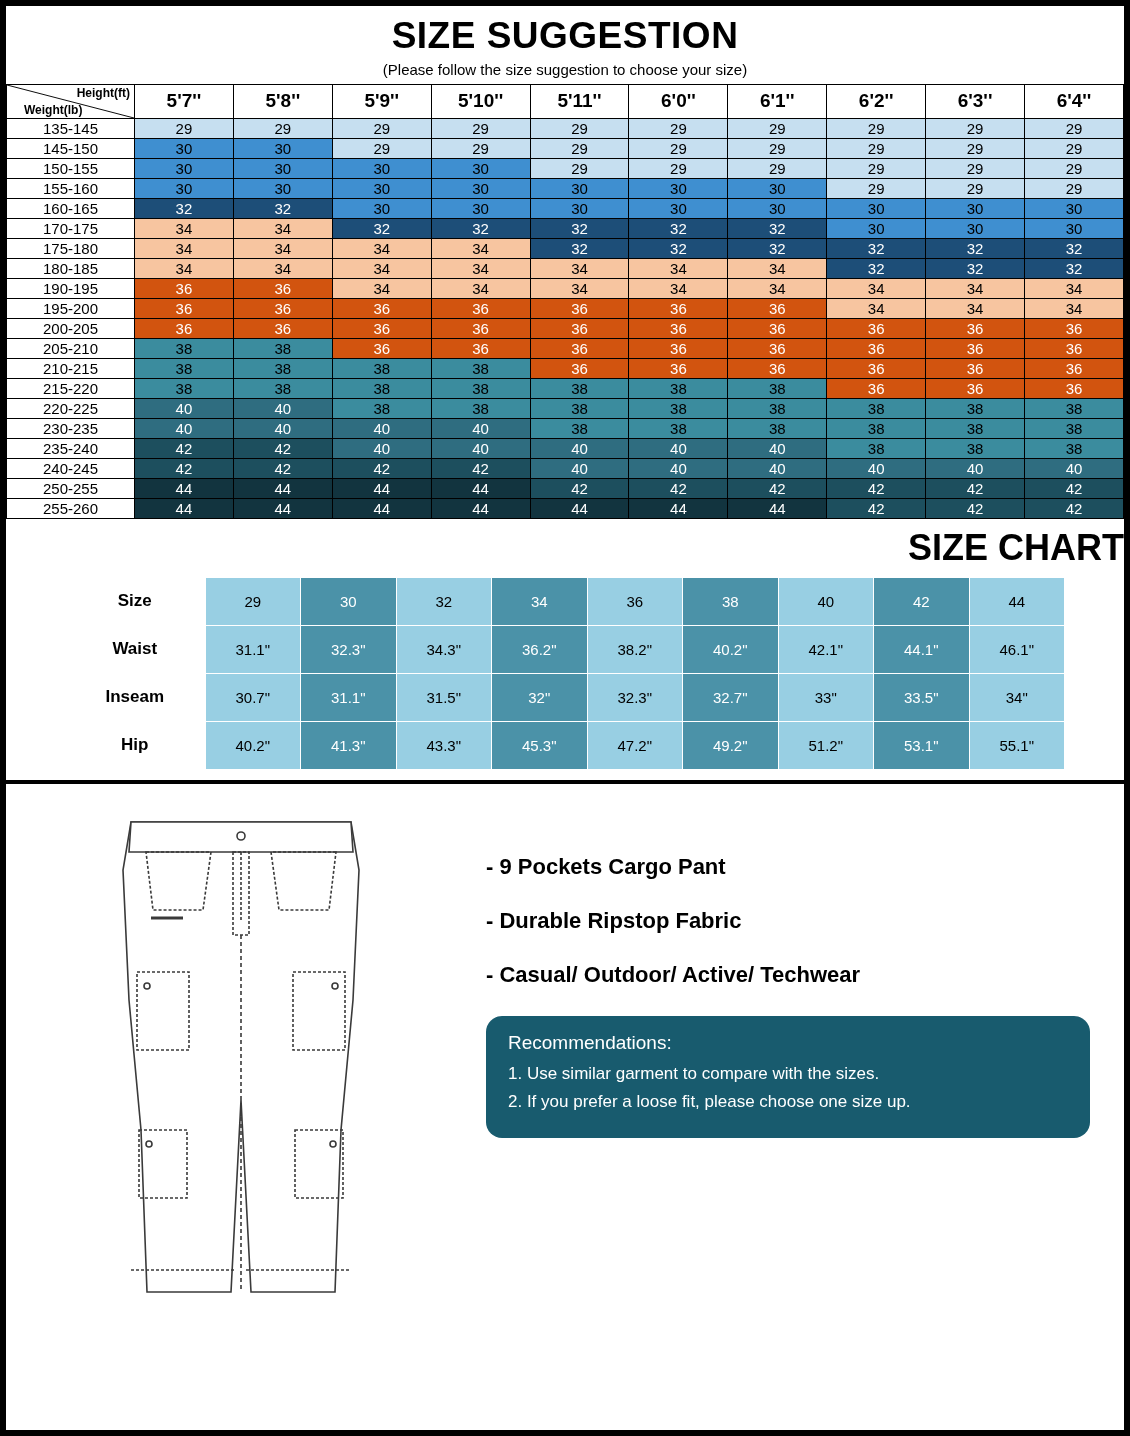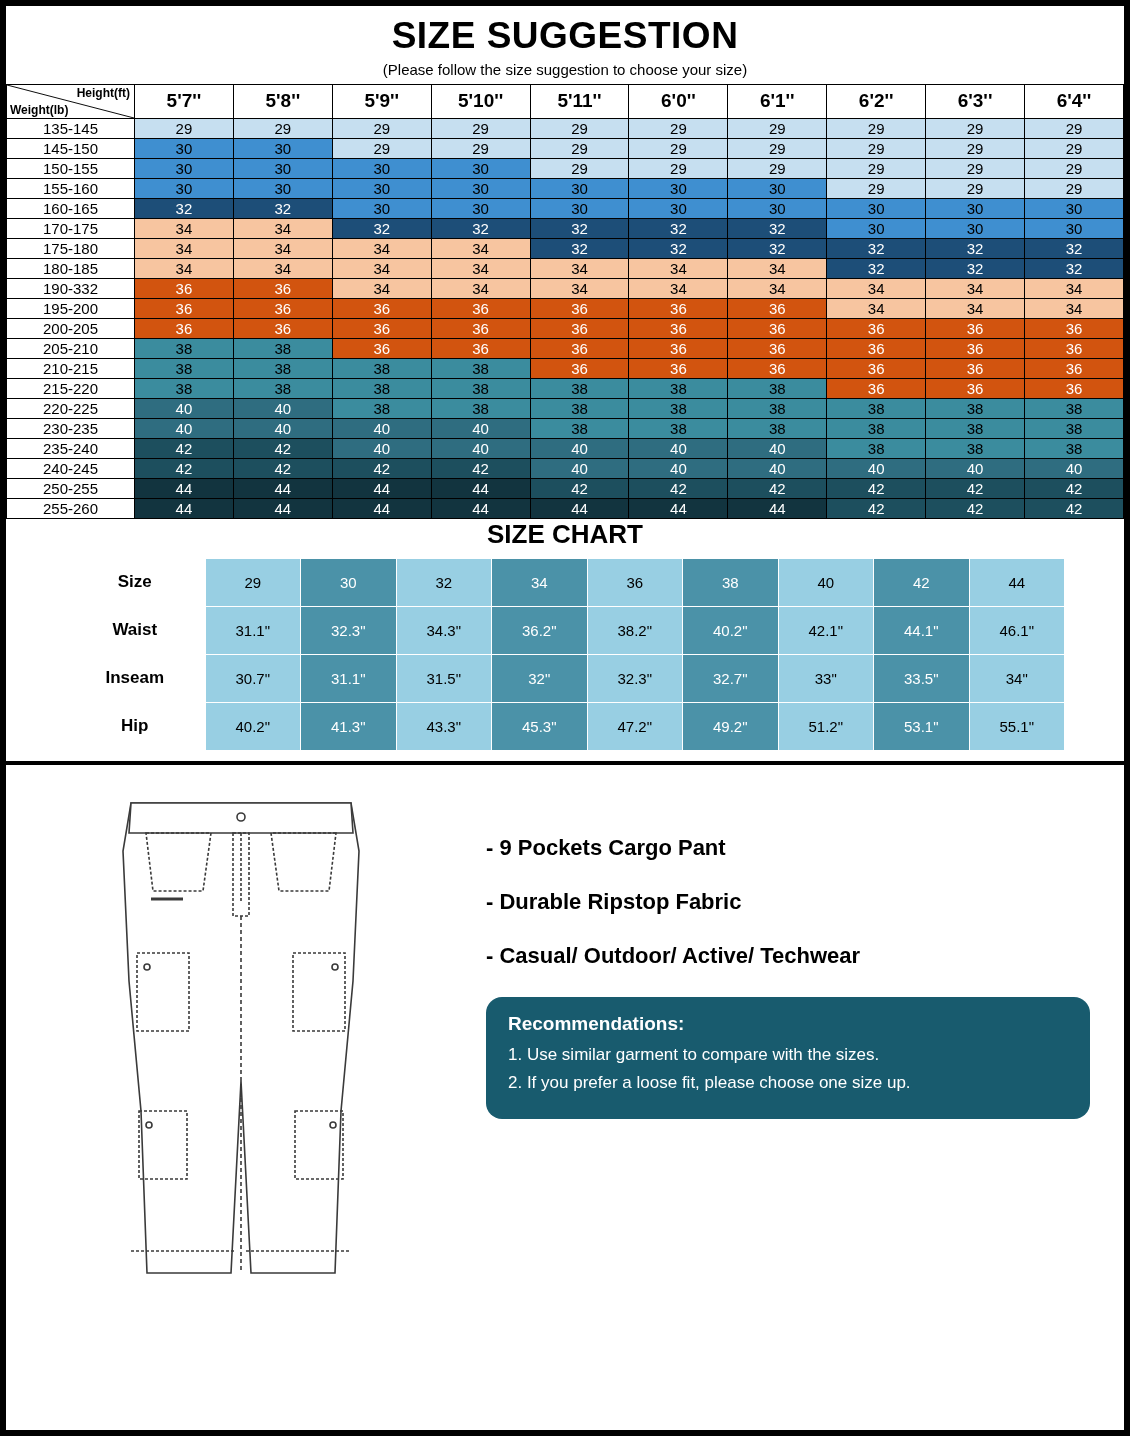--- a/index.html
+++ b/index.html
@@ -66,33 +66,34 @@
   th.corner .hlab {
     position: absolute;
     top: 1px;
     right: 4px;
     font-size: 12px;
     font-weight: bold;
   }
   th.corner .wlab {
     position: absolute;
     bottom: 1px;
-    left: 3px;
+    left: 17px;
     font-size: 12px;
     font-weight: bold;
   }
   th.corner .diag {
     position: absolute;
     left: 0; top: 0; width: 100%; height: 100%;
   }
   
   .title2 {
-    text-align: center;
-    font-size: 26px;
-    font-weight: bold;
+    text-align: right;
+    font-size: 36px;
+    font-weight: bold;
+    margin-top: 8px;
     margin-bottom: 8px;
   }
   table.chart {
     border-collapse: collapse;
     margin: 0 auto;
     width: 1000px;
     table-layout: fixed;
   }
   table.chart td {
     border: 1px solid #ffffff;
@@ -140,21 +141,21 @@
   .recbox {
     margin-top: 18px;
     margin-right: 30px;
     background: #185b6e;
     color: #ffffff;
     border-radius: 16px;
     padding: 16px 20px 18px 22px;
   }
   .rectitle {
     font-size: 19px;
-    font-weight: bold;
+    font-weight: normal;
     margin-bottom: 10px;
   }
   .recitem {
     font-size: 17px;
     margin-bottom: 8px;
   }
 </style>
 </head>
 <body>
 
@@ -284,21 +285,21 @@
           <td style="background: rgb(247, 197, 160); color: rgb(0, 0, 0);">34</td>
           <td style="background: rgb(247, 197, 160); color: rgb(0, 0, 0);">34</td>
           <td style="background: rgb(247, 197, 160); color: rgb(0, 0, 0);">34</td>
           <td style="background: rgb(247, 197, 160); color: rgb(0, 0, 0);">34</td>
           <td style="background: rgb(247, 197, 160); color: rgb(0, 0, 0);">34</td>
           <td style="background: rgb(29, 78, 120); color: rgb(255, 255, 255);">32</td>
           <td style="background: rgb(29, 78, 120); color: rgb(255, 255, 255);">32</td>
           <td style="background: rgb(29, 78, 120); color: rgb(255, 255, 255);">32</td>
         </tr>
         <tr>
-          <td class="rowlab">190-332</td>
+          <td class="rowlab">190-195</td>
           <td style="background: rgb(210, 84, 15); color: rgb(255, 255, 255);">36</td>
           <td style="background: rgb(210, 84, 15); color: rgb(255, 255, 255);">36</td>
           <td style="background: rgb(247, 197, 160); color: rgb(0, 0, 0);">34</td>
           <td style="background: rgb(247, 197, 160); color: rgb(0, 0, 0);">34</td>
           <td style="background: rgb(247, 197, 160); color: rgb(0, 0, 0);">34</td>
           <td style="background: rgb(247, 197, 160); color: rgb(0, 0, 0);">34</td>
           <td style="background: rgb(247, 197, 160); color: rgb(0, 0, 0);">34</td>
           <td style="background: rgb(247, 197, 160); color: rgb(0, 0, 0);">34</td>
           <td style="background: rgb(247, 197, 160); color: rgb(0, 0, 0);">34</td>
           <td style="background: rgb(247, 197, 160); color: rgb(0, 0, 0);">34</td>

